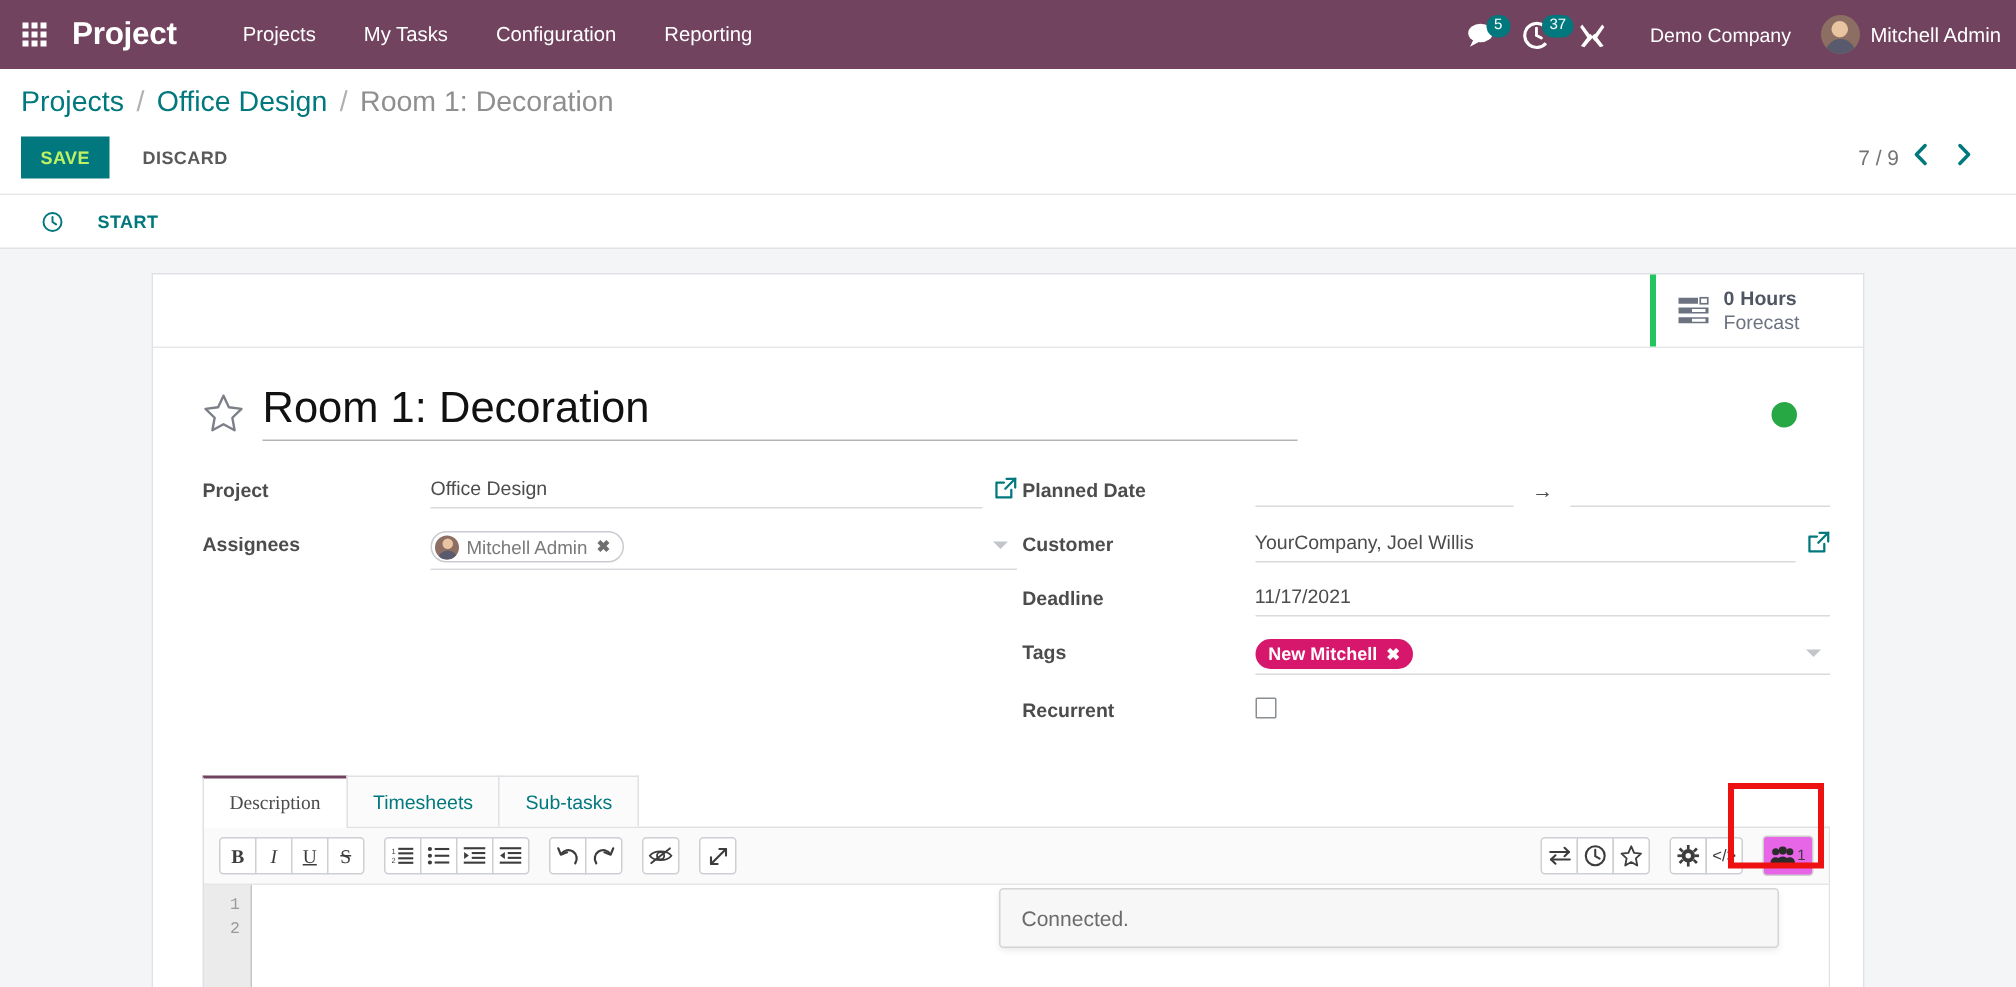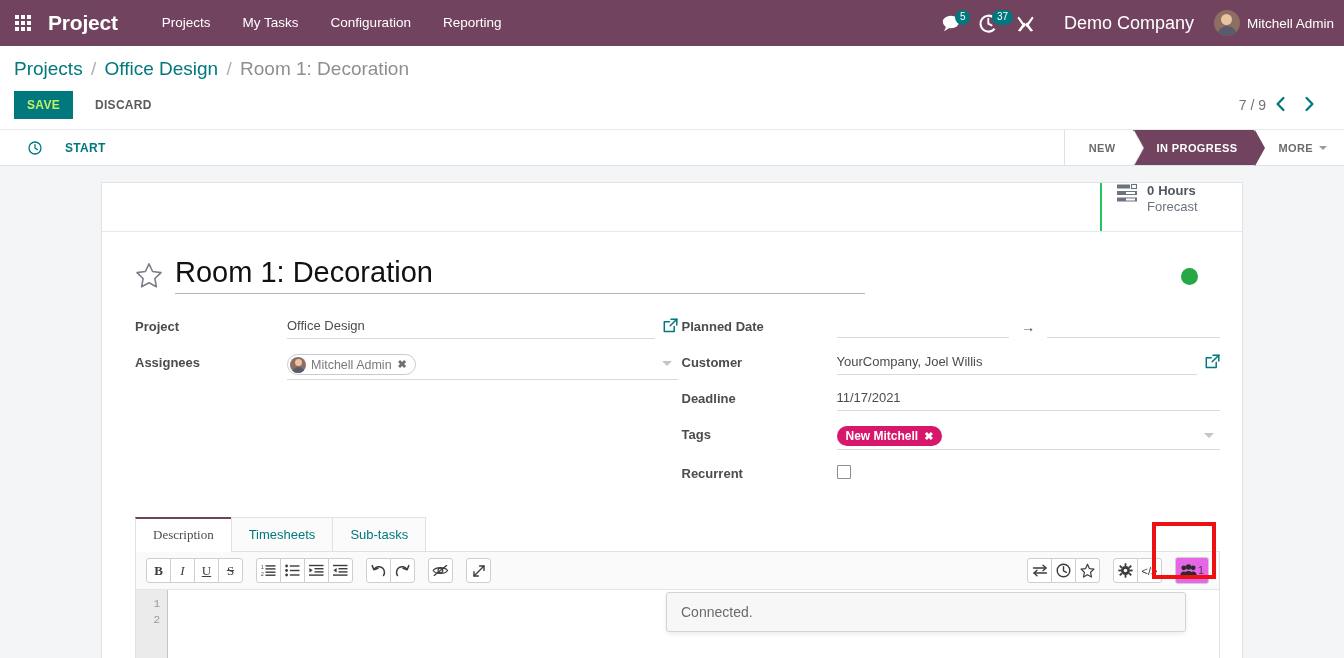--- a/index.html
+++ b/index.html
@@ -71,21 +71,21 @@
     font-size: 10px;
     line-height: 1;
     border-radius: 9px;
     padding: 2px 5px 3px;
     position: absolute;
     top: 10px; left: 22px;
     font-weight: normal;
   }
   .company-name {
     color: #ffffff;
-    font-size: 18px;
+    font-size: 13px;
     padding: 0 14px 0 20px;
     white-space: nowrap;
     cursor: pointer;
   }
   .user-menu {
     display: flex; align-items: center;
     padding-left: 6px;
     cursor: pointer;
   }
   .avatar-img {
@@ -271,21 +271,22 @@
   }
   
   .button-box-row {
     display: flex;
     justify-content: flex-end;
     border-bottom: 1px solid #e6e8eb;
     height: 49px;
   }
   .stat-button {
     display: flex;
-    border-left: 2px solid #22c55e;
+    align-items: center;
+    border-left: 4px solid #22c55e;
     padding: 0 18px 0 14px;
     cursor: pointer;
     min-width: 142px;
   }
   .stat-icon { margin-right: 9px; display: flex; }
   .stat-text { line-height: 1.25; }
   .stat-value {
     font-size: 13px;
     color: #4f5562;
     font-weight: bold;
@@ -644,32 +645,20 @@
   <button class="start-btn">
     <span class="clk">
       <svg width="14" height="14" viewBox="0 0 14 14">
         <circle cx="7" cy="7" r="6" fill="none" stroke="#00787d" stroke-width="1.3"></circle>
         <path d="M7 3.6 L7 7 L9.4 8.6" fill="none" stroke="#00787d" stroke-width="1.3" stroke-linecap="round"></path>
       </svg>
     </span>
     <span>START</span>
   </button>
 
-  <div class="statusbar">
-    <div class="stage">
-      <span>NEW</span>
-    </div>
-    <div class="stage active">
-      <span>IN PROGRESS</span>
-    </div>
-    <div class="stage last">
-      <span>MORE</span>
-      <span class="caret"></span>
-    </div>
-  </div>
 </div>
 
 <div class="sheet-wrap">
   <div class="sheet">
 
     <div class="button-box-row">
       <div class="stat-button">
         <span class="stat-icon">
           <svg width="22" height="20" viewBox="0 0 22 20">
             <rect x="1" y="1.5" width="13" height="4" fill="#6b7280"></rect>

